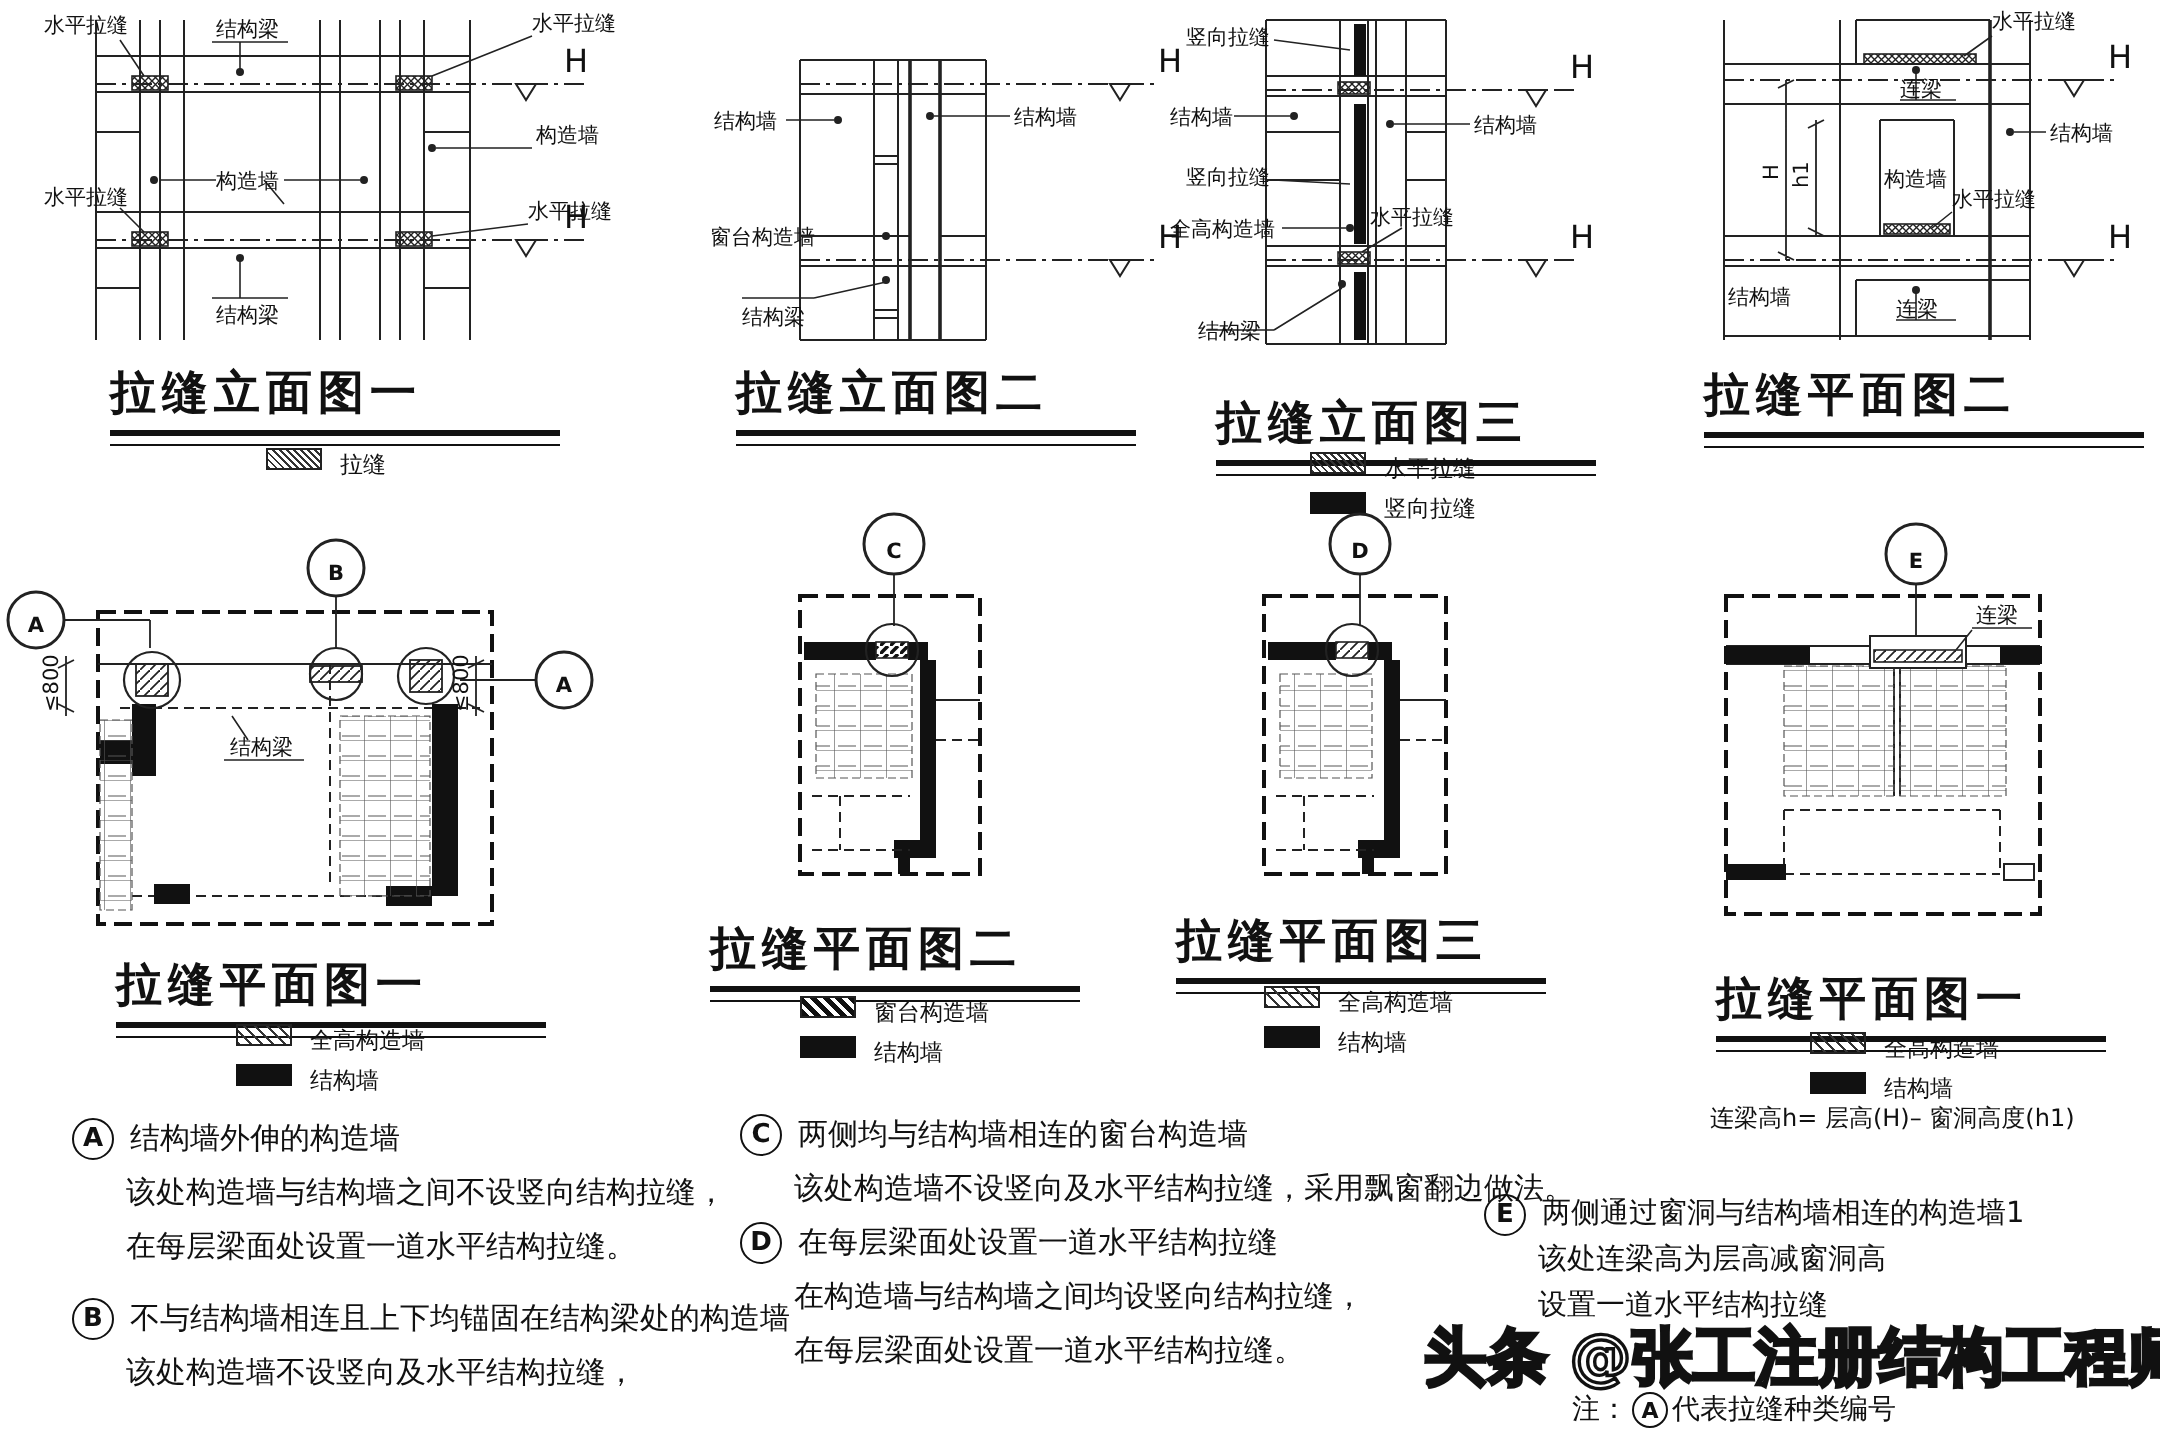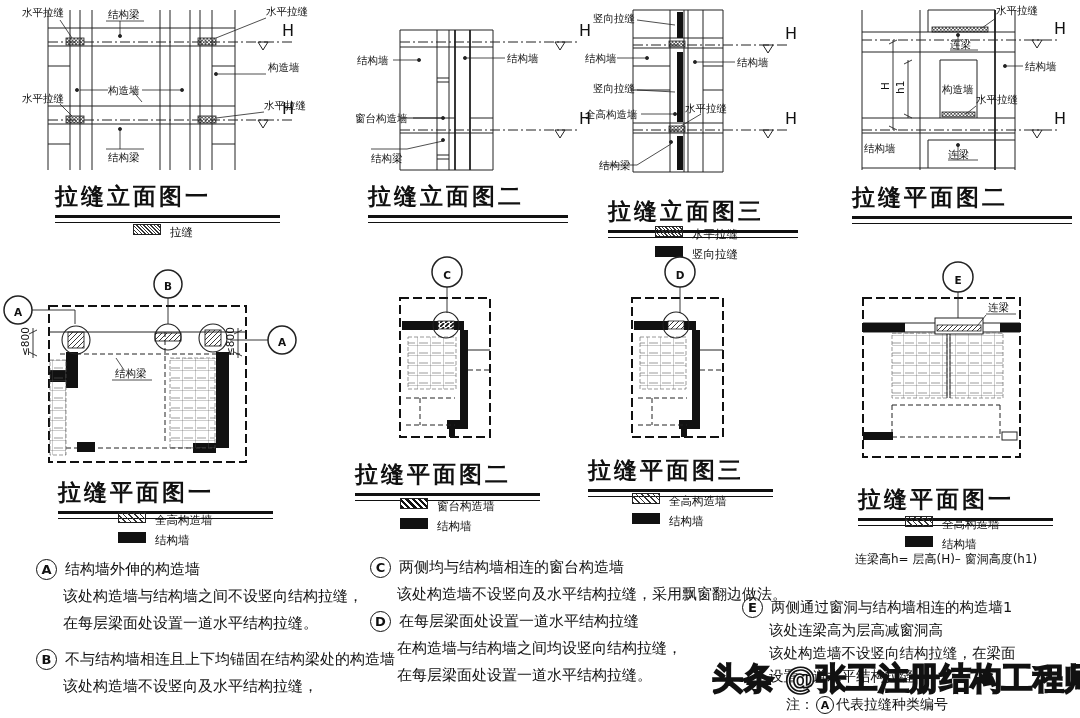--- a/index.html
+++ b/index.html
@@ -435,21 +435,20 @@
     </div>
   <div class="nline indent">在构造墙与结构墙之间均设竖向结构拉缝，</div>
   <div class="nline indent">在每层梁面处设置一道水平结构拉缝。</div>
 </div>
 <div class="abs note" style="left:742px;top:596px;line-height:23px;font-size:14.5px">
   <div class="nline">
       <span class="nkey">E</span>
     <span>两侧通过窗洞与结构墙相连的构造墙1</span>
     </div>
   <div class="nline indent">该处连梁高为层高减窗洞高</div>
-  <div class="nline indent">该处构造墙不设竖向结构拉缝，在梁面</div>
   <div class="nline indent">设置一道水平结构拉缝</div>
 </div>
 
 <div class="abs footnote" style="left:786px;top:696px">
   <span>注：</span>
   <span class="nkey">A</span>
   <span>代表拉缝种类编号</span>
 </div>
 
 <div class="abs watermark" style="left:712px;top:658px">头条 @张工注册结构工程师</div>

